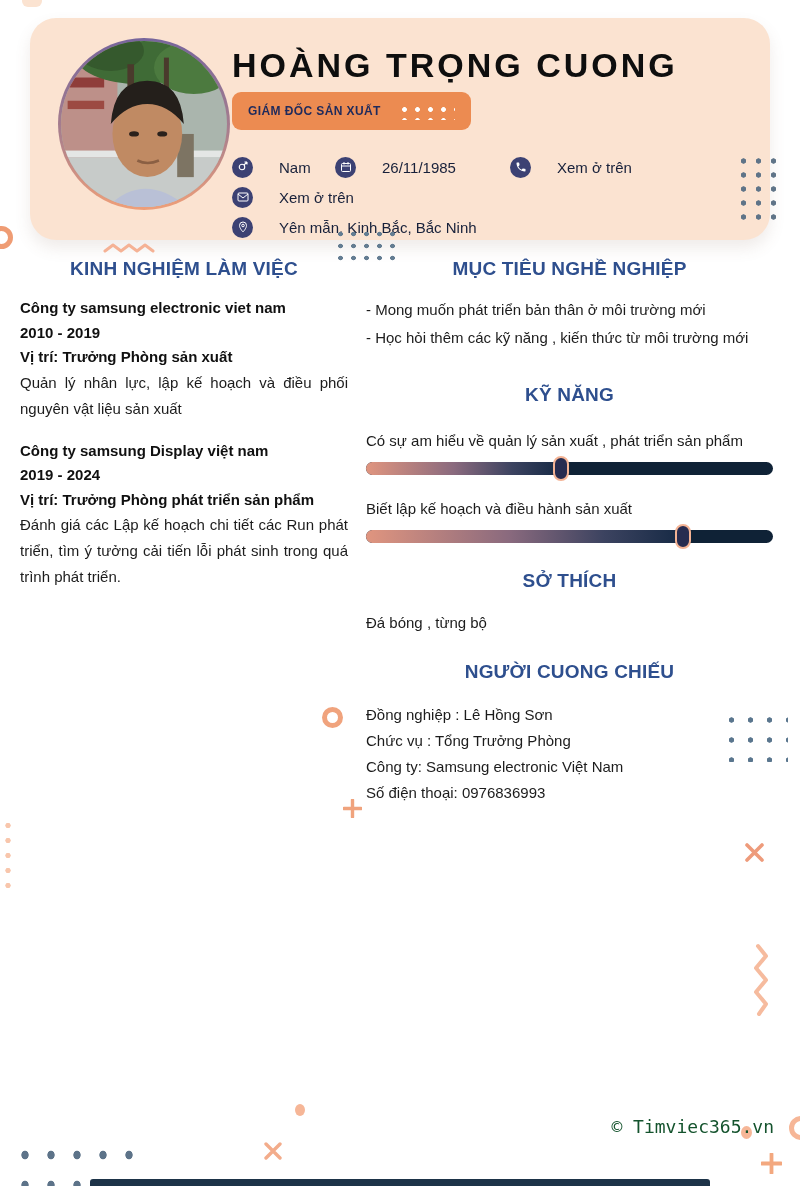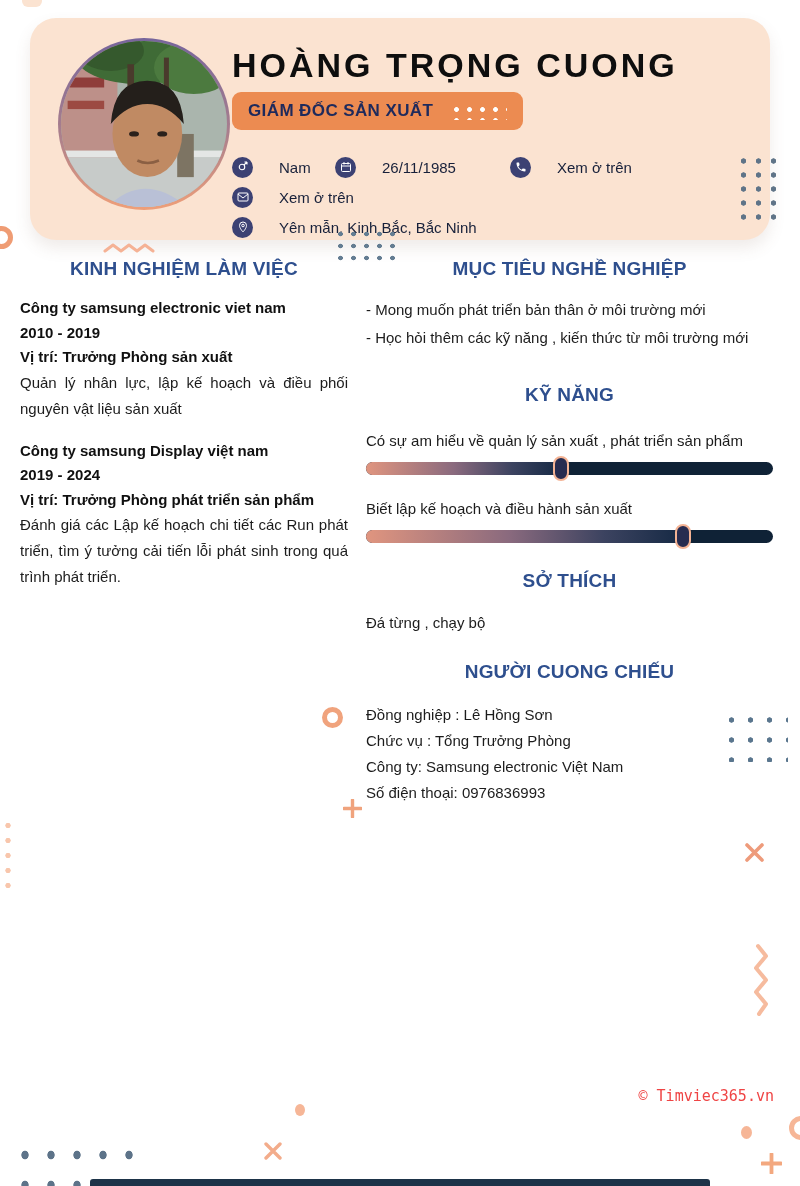--- a/index.html
+++ b/index.html
@@ -24,21 +24,21 @@
 
   .name {
     position:absolute; left:202px; top:28px; width:520px;
     font-size:34px; font-weight:700; letter-spacing:3px; color:#0e0e0e; white-space:nowrap;
   }
   .title-badge {
     position:absolute; left:202px; top:74px; height:38px;
     background:#ec8b51; border-radius:9px; display:flex; align-items:center; gap:16px;
     padding:0 16px;
   }
-  .title-badge .txt { font-size:17px; font-weight:700; color:#1e2a5c; letter-spacing:.4px; white-space:nowrap; }
+  .title-badge .txt { font-size:12px; font-weight:700; color:#1e2a5c; letter-spacing:.4px; white-space:nowrap; }
   .badge-dots { width:58px; height:17px;
     background-image:radial-gradient(circle, #ffffff 2.1px, transparent 2.6px);
     background-size:13px 11px; background-position:1px 1px; }
 
   .info-grid { position:absolute; left:202px; top:134px; width:520px; }
   .info-row { display:flex; align-items:center; height:30px; }
   .info-item { display:flex; align-items:center; gap:26px; }
   .info-item .ic {
     width:21px; height:21px; border-radius:50%; background:#3c4173; flex:0 0 21px;
     display:flex; align-items:center; justify-content:center;
@@ -89,22 +89,22 @@
   .skill-handle { position:absolute; right:-8px; top:-6px; width:16px; height:25px;
     border-radius:8px; background:#272c50; border:2px solid #f4b394; }
 
   .h-hobby { margin-top:27px; }
   .hobby-text { margin-top:22px; font-size:15px; color:#1c1c1c; }
   .h-ref { margin-top:30px; }
   .ref-lines { margin-top:19px; font-size:15px; color:#1c1c1c; line-height:26px; }
 
   
   .footer-bar { position:absolute; left:90px; bottom:0; width:620px; height:7px; background:#1d3348; border-radius:3px 3px 0 0; }
-  .copyright { position:absolute; right:26px; top:1087px; font-family:"DejaVu Sans Mono", monospace;
-    font-size:15px; color:#ef4444; }
+  .copyright { position:absolute; right:26px; top:1116px; font-family:"DejaVu Sans Mono", monospace;
+    font-size:18px; color:#14532d; }
 </style>
 </head>
 <body>
 
 <div class="page">
 
   <div class="top-tab deco"></div>
   <div class="header-card">
 
     <div class="avatar-ring">
@@ -240,21 +240,21 @@
           <div class="skill-label">Biết lập kế hoạch và điều hành sản xuất</div>
           <div class="skill-bar">
             <div class="skill-fill" style="width: 78%;">
               <div class="skill-handle"></div>
             </div>
           </div>
         </div>
       </div>
 
       <div class="sec-h h-hobby">SỞ THÍCH</div>
-      <div class="hobby-text">Đá từng , chạy bộ</div>
+      <div class="hobby-text">Đá bóng , từng bộ</div>
 
       <div class="sec-h h-ref">NGƯỜI CUONG CHIẾU</div>
       <div class="ref-lines">
         <div>Đồng nghiệp : Lê Hồng Sơn</div>
         <div>Chức vụ : Tổng Trưởng Phòng</div>
         <div>Công ty: Samsung electronic Việt Nam</div>
         <div>Số điện thoại: 0976836993</div>
       </div>
     </div>
   </div>

